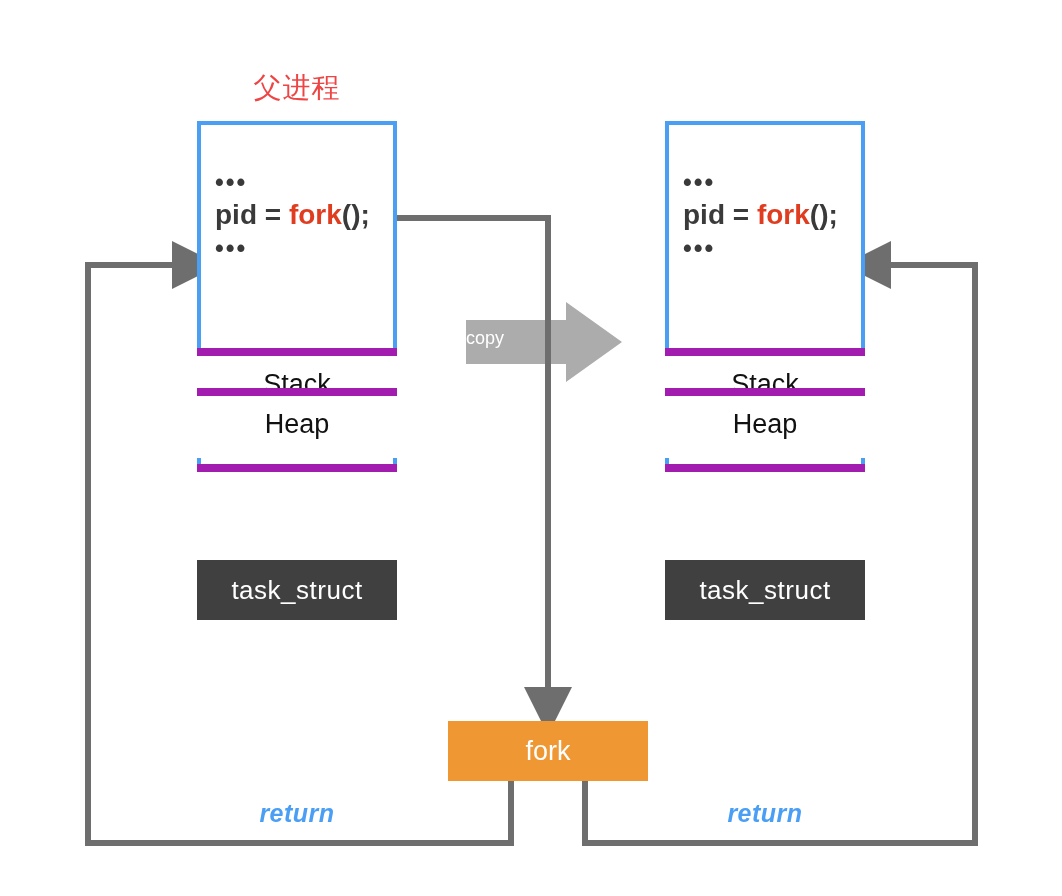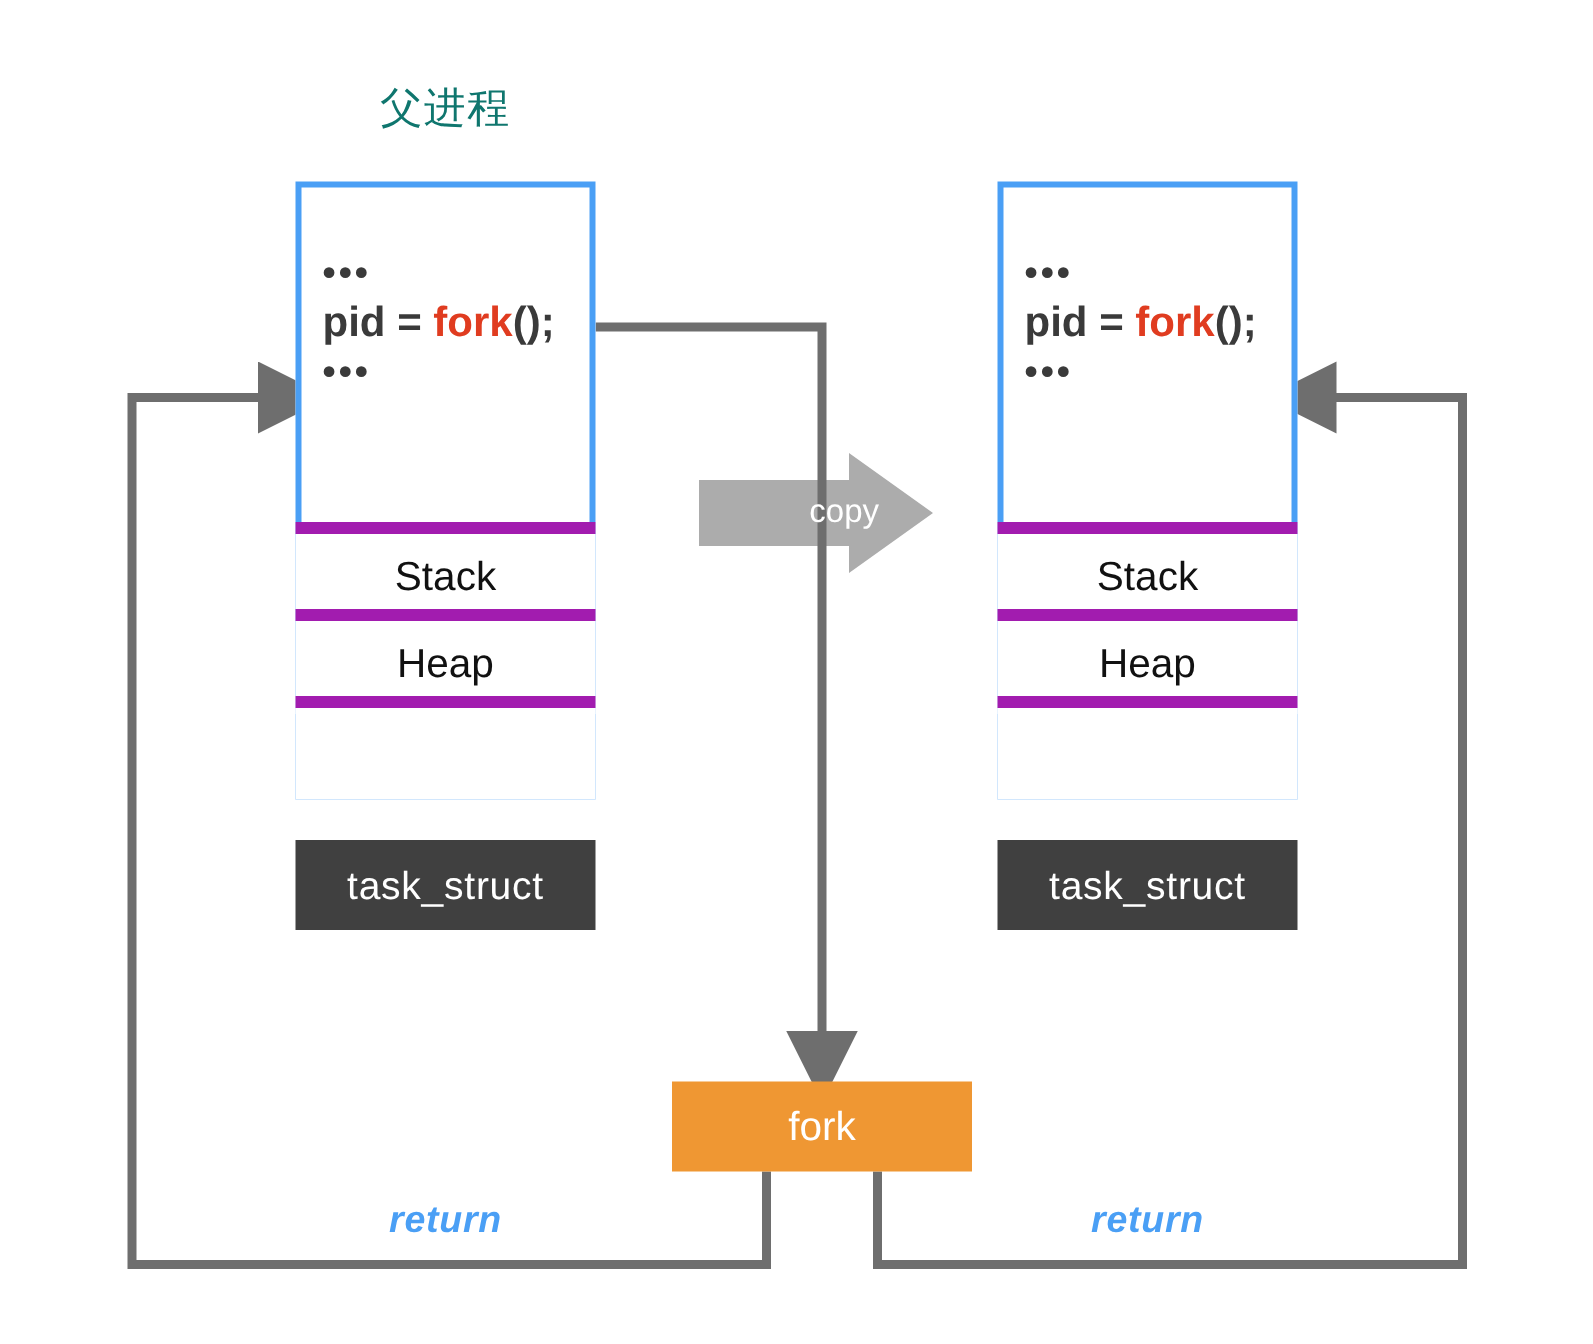--- a/index.html
+++ b/index.html
@@ -22,24 +22,25 @@
     left: 0;
     top: 0;
     width: 1062px;
     height: 896px;
   }
 
   
   .col-title {
     position: absolute;
     font-size: 28px;
-    color: #0f766e;
+    color: #ef4444;
     text-align: center;
     white-space: nowrap;
     letter-spacing: 1px;
+    margin-top: 16px;
   }
   #title-parent { left: 197px; top: 53px; width: 200px; }
   #title-child  { left: 665px; top: 53px; width: 200px; }
 
   
   .proc-box {
     position: absolute;
     width: 200px;
     border: 4px solid #4A9FF5;
     box-sizing: border-box;
@@ -77,21 +78,21 @@
     left: -4px;
     width: 200px;
     box-sizing: border-box;
     border-top: 8px solid #a21caf;
     text-align: center;
     font-size: 27px;
     color: #111111;
     background: #ffffff;
   }
   .seg-stack { top: 223px; height: 58px; line-height: 56px; }
-  .seg-heap  { top: 281px; height: 70px; line-height: 56px; }
+  .seg-heap  { top: 263px; height: 70px; line-height: 56px; }
   .seg-empty { top: 339px; height: 69px; }
 
   
   .task-chip {
     position: absolute;
     width: 200px;
     height: 60px;
     background: #404040;
     color: #ffffff;
     font-size: 26px;
@@ -115,23 +116,23 @@
     line-height: 60px;
     text-align: center;
   }
 
   
   #copy-label {
     position: absolute;
     left: 466px;
     top: 328px;
     width: 120px;
-    text-align: right;
+    text-align: left;
     color: #ffffff;
-    font-size: 22px;
+    font-size: 18px;
     pointer-events: none;
   }
 
   
   .return-label {
     position: absolute;
     font-size: 25px;
     font-weight: bold;
     color: #4A9FF5;
     text-align: center;

